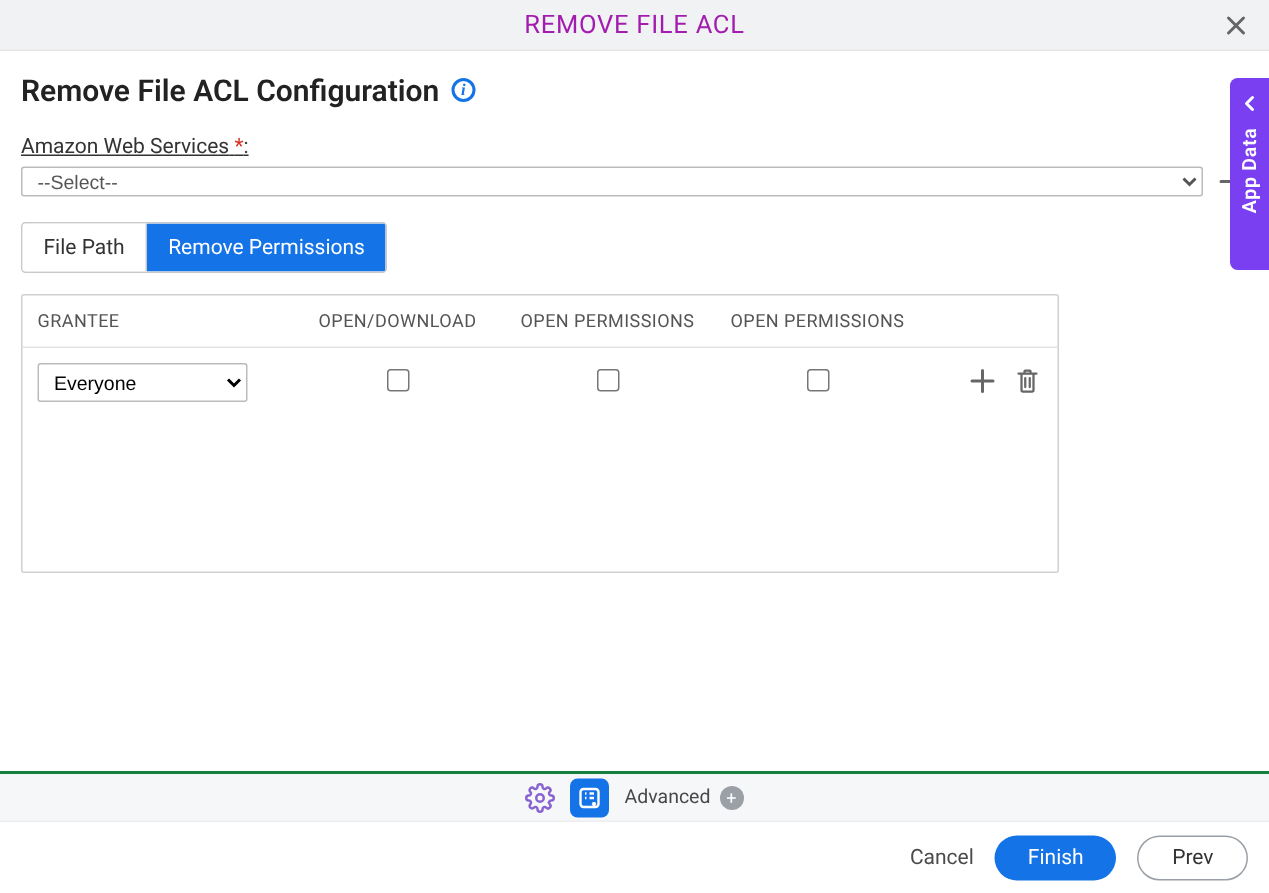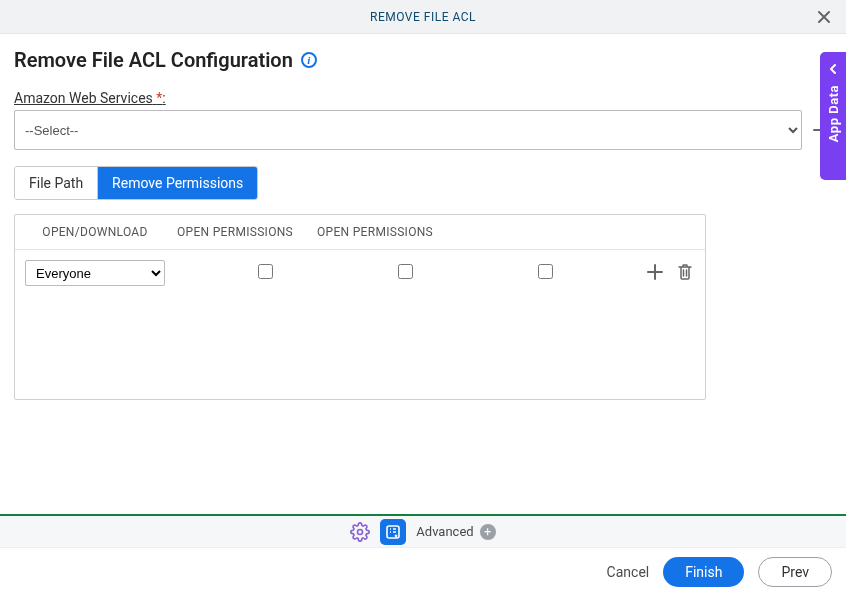--- a/index.html
+++ b/index.html
@@ -7,23 +7,23 @@
   .header-bar {
     height: 34px;
     background: #f1f2f3;
     display: flex;
     align-items: center;
     justify-content: center;
     position: relative;
     border-bottom: 1px solid #e6e6e6;
   }
   .header-bar .title {
-    font-size: 12px;
+    font-size: 17px;
     letter-spacing: .5px;
-    color: #0c4a6e;
+    color: #a21caf;
   }
   .header-bar .close {
     position: absolute;
     right: 12px;
     top: 7px;
     width: 20px; height: 20px;
     color: #666;
     cursor: pointer;
     display: flex; align-items: center; justify-content: center;
   }
@@ -55,21 +55,21 @@
   .field-label { font-size: 14px; color: #333; text-decoration: underline; }
   .field-label .req { color: #d93025; }
   .select-row {
     display: flex;
     align-items: center;
     gap: 8px;
     margin-top: 4px;
   }
   .select-row select {
     flex: 1;
-    height: 40px;
+    height: 20px;
     border: 1px solid #bbb;
     border-radius: 2px;
     padding: 0 6px;
     font-size: 13px;
     background: #fff;
     color: #555;
   }
   .plus-btn {
     width: 22px; height: 22px;
     display: inline-flex; align-items: center; justify-content: center;
@@ -277,20 +277,21 @@
 
     
     <div class="tabs">
       <div class="tab">File Path</div>
       <div class="tab active">Remove Permissions</div>
     </div>
 
     
     <div class="perm-table">
       <div class="thead">
+        <div class="col-grantee">GRANTEE</div>
         <div class="col-od">OPEN/DOWNLOAD</div>
         <div class="col-vp">OPEN PERMISSIONS</div>
         <div class="col-ep">OPEN PERMISSIONS</div>
         <div class="col-actions"></div>
       </div>
       <div class="trow">
         <div class="col-grantee">
           <select class="grantee">
             <option>Everyone</option>
           </select>

